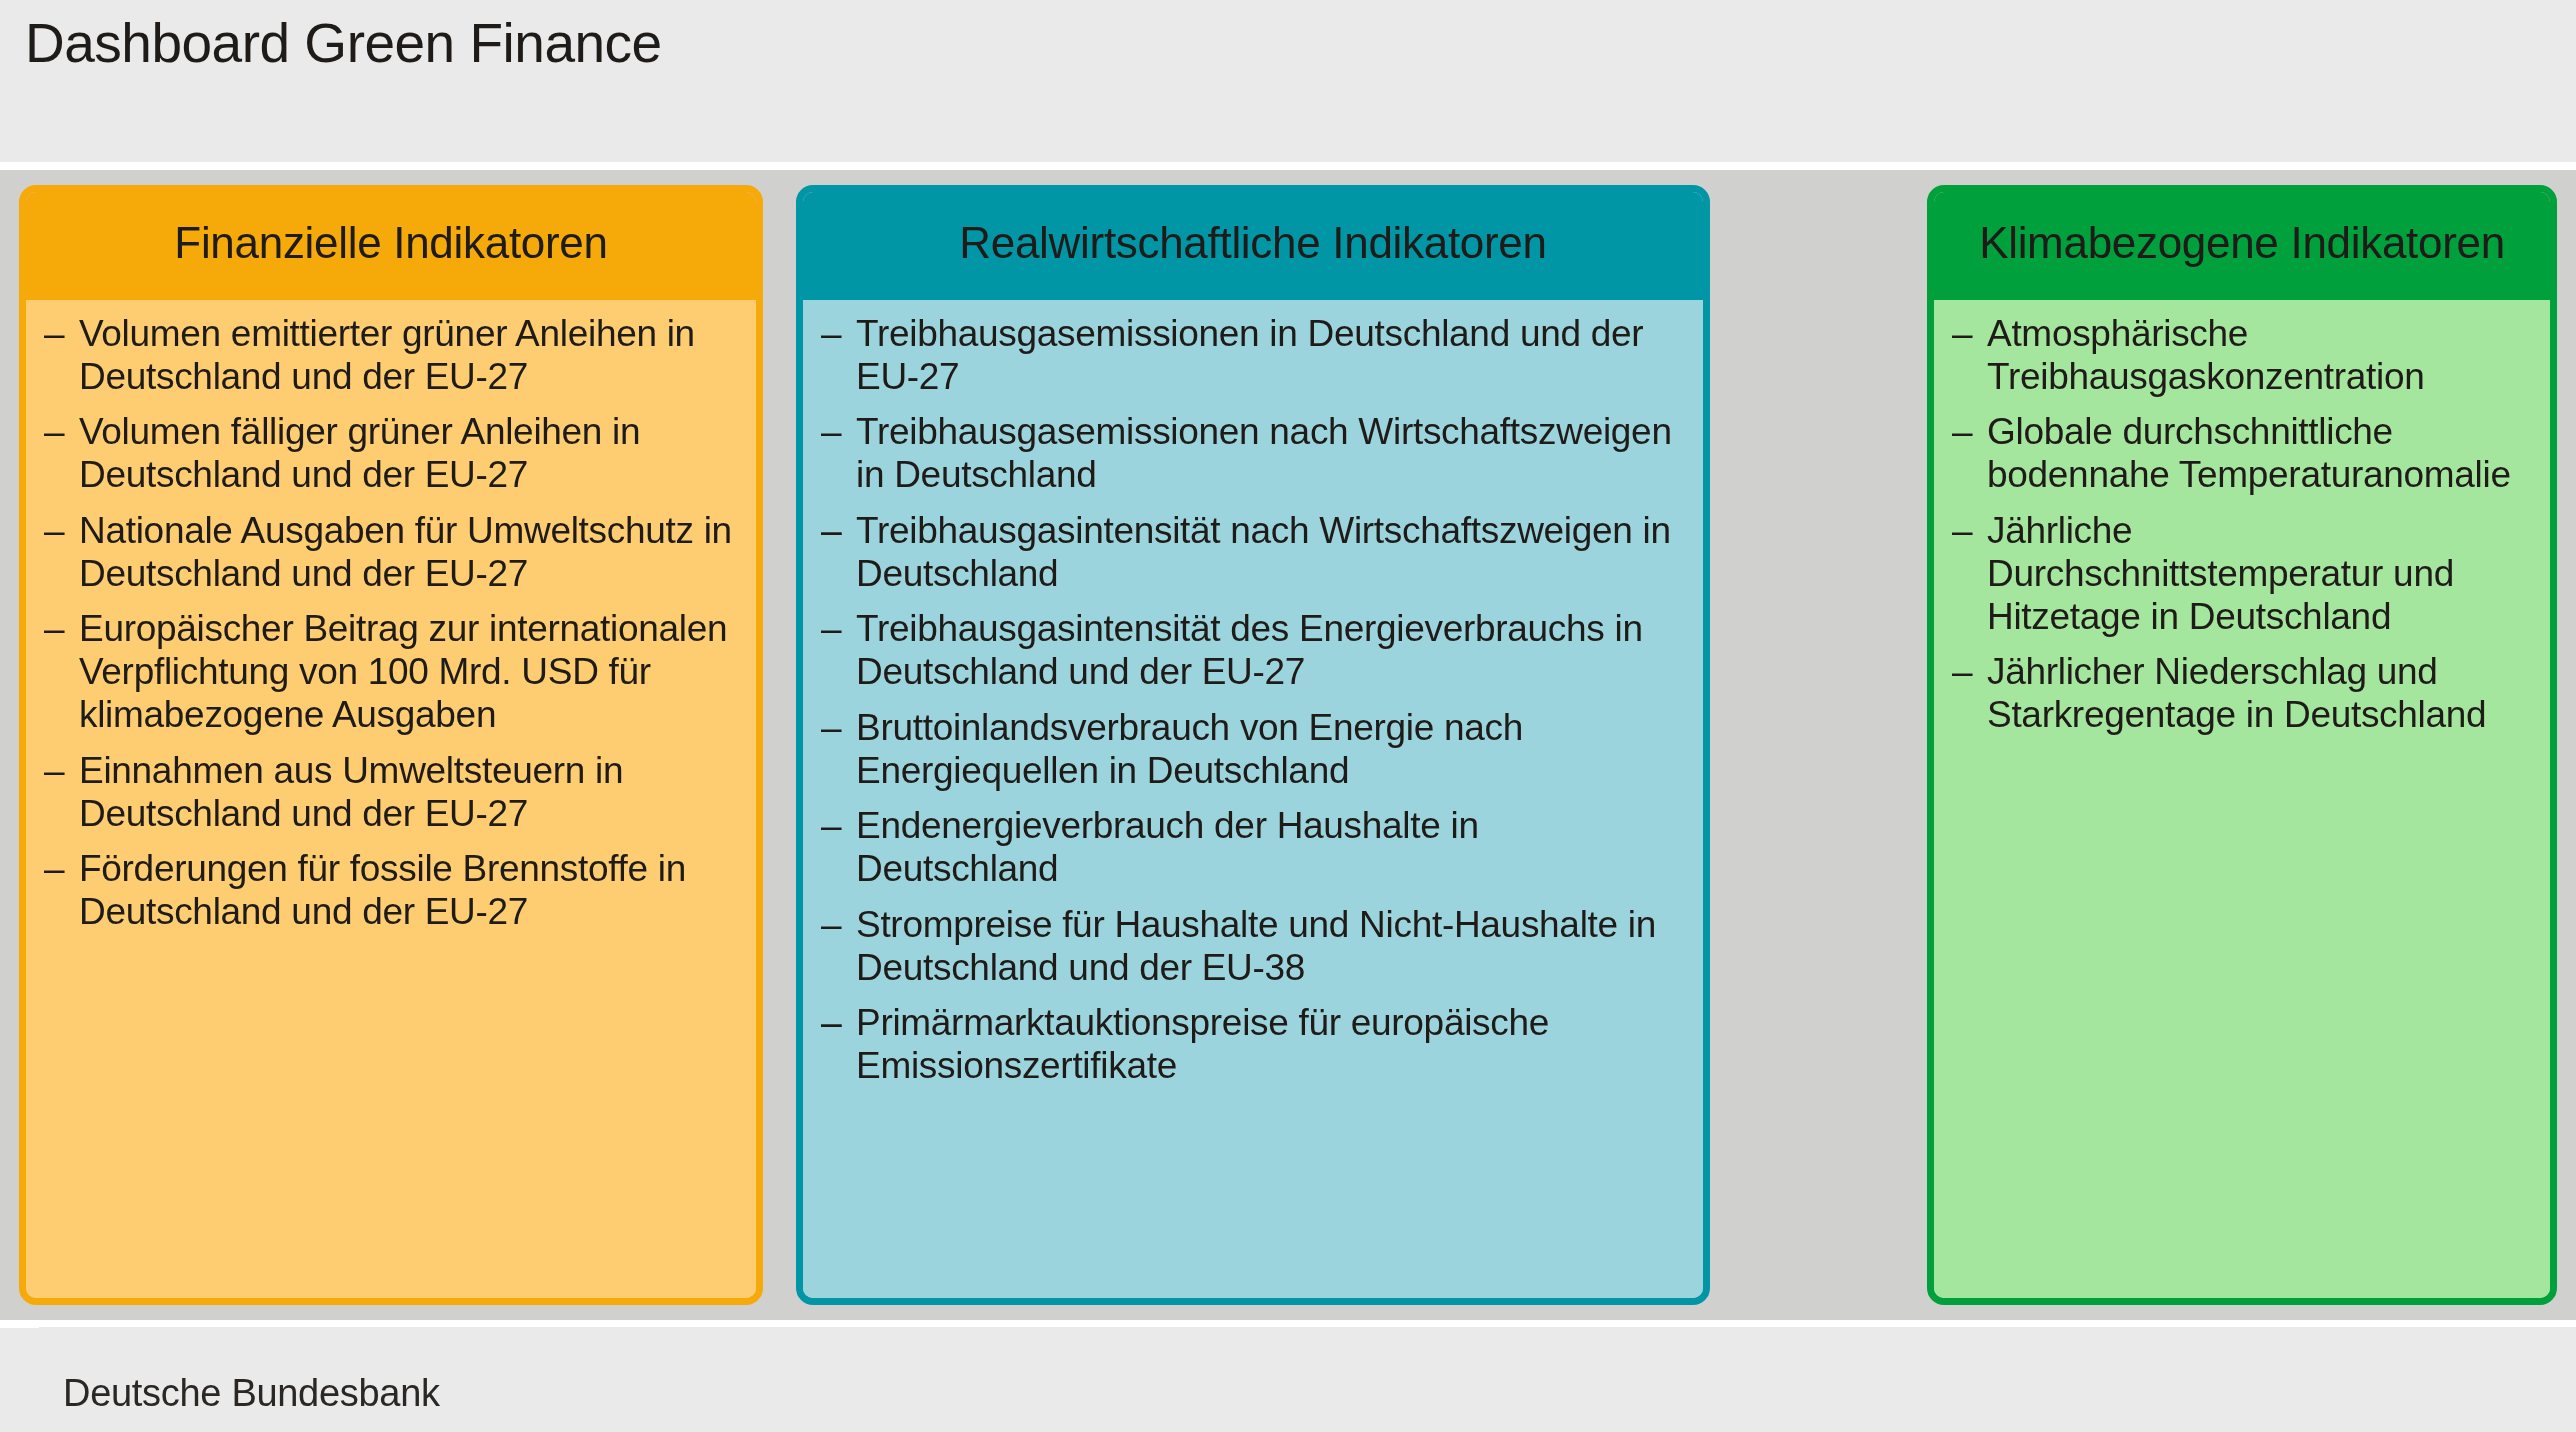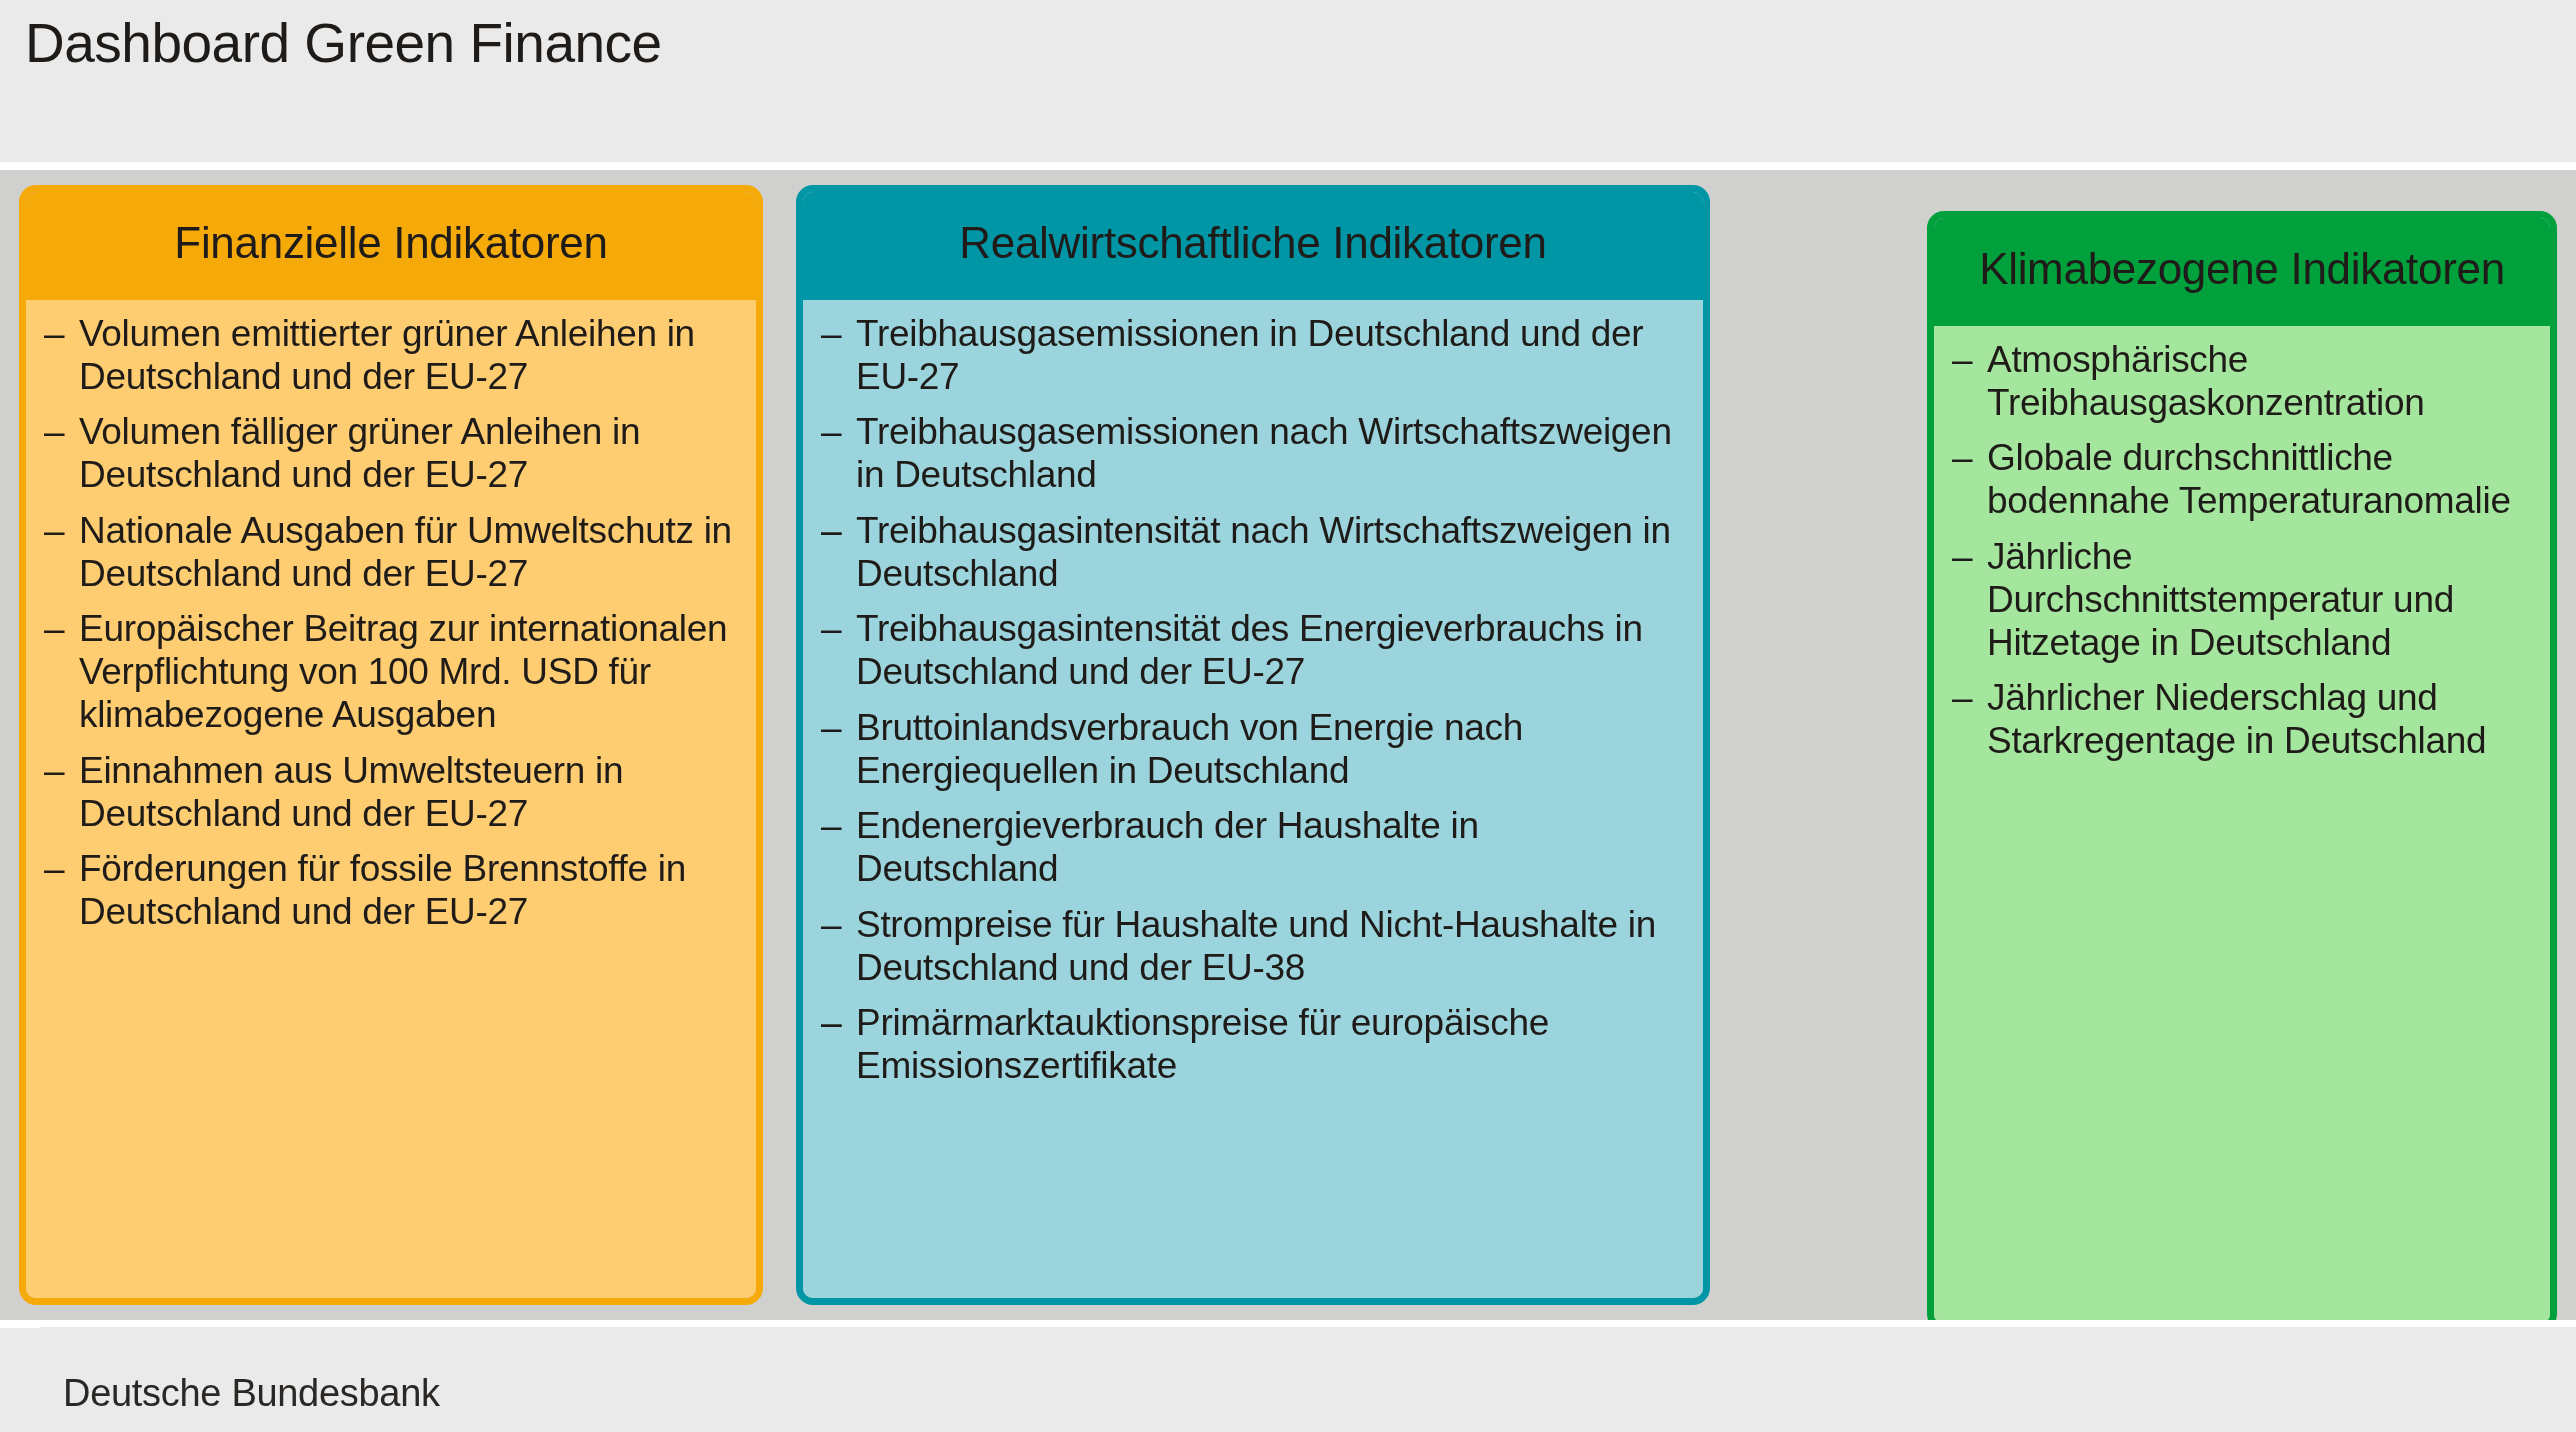--- a/index.html
+++ b/index.html
@@ -77,21 +77,21 @@
     }
 
     .card-orange { left: 19px; width: 744px; border-color: #F5AA0A; }
     .card-orange .card-header { background: #F5AA0A; }
     .card-orange .card-body { background: #FECD72; }
 
     .card-teal { left: 796px; width: 914px; border-color: #0096A6; }
     .card-teal .card-header { background: #0096A6; }
     .card-teal .card-body { background: #9BD4DC; }
 
-    .card-green { left: 1927px; width: 630px; border-color: #00A03C; margin-top: 26px; }
+    .card-green { left: 1927px; width: 630px; border-color: #00A03C; }
     .card-green .card-header { background: #00A03C; }
     .card-green .card-body { background: #A5E69E; }
   </style>
 </head>
 <body>
 
 <div class="page">
 
   <div class="header">
     <h1 class="page-title">Dashboard Green Finance</h1>

